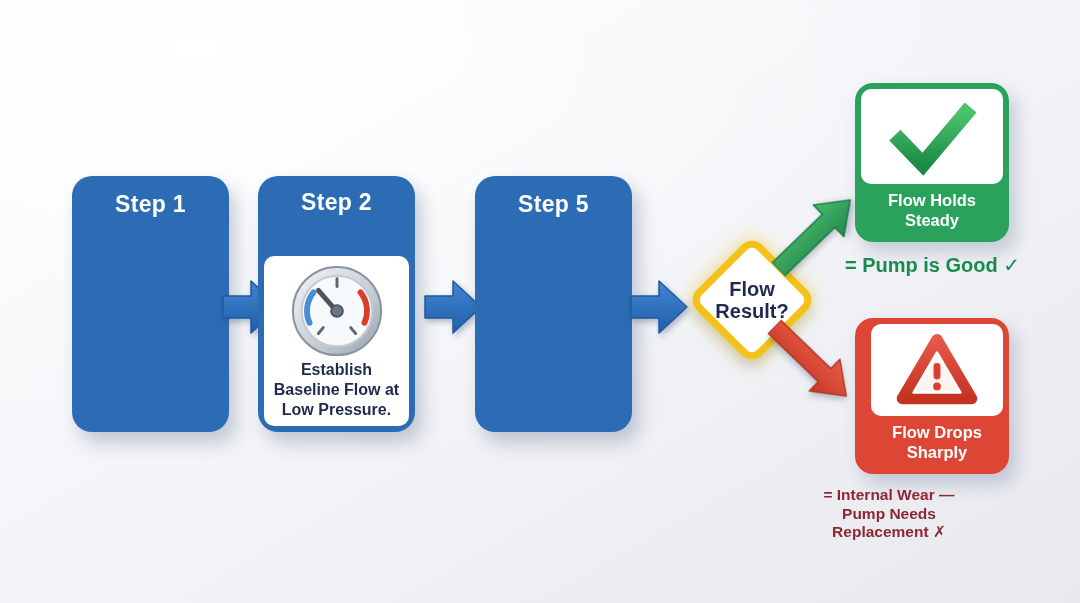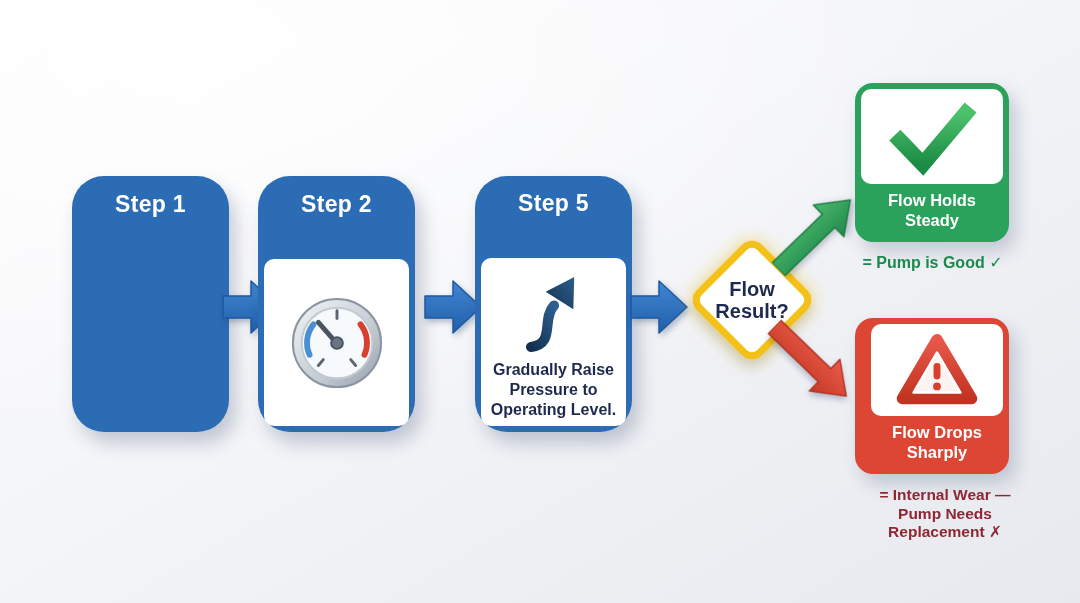--- a/index.html
+++ b/index.html
@@ -12,21 +12,21 @@
     position:relative; width:1080px; height:603px;
     background:
       radial-gradient(130% 120% at 18% 8%, rgba(255,255,255,.9) 0%, rgba(255,255,255,0) 55%),
       linear-gradient(150deg,#fdfdfe 0%,#f4f5f8 45%,#e7e9ee 100%);
   }
 
   
   .step-card {
     position:absolute; top:176px; width:157px; height:256px;
     background:var(--step-blue,#2b6cb4);
-    border-radius:32px; padding:6px;
+    border-radius:20px; padding:6px;
     display:flex; flex-direction:column;
     box-shadow:7px 11px 18px rgba(40,60,100,.25);
     gap:33px;
   }
   #step-1{ left:72px; } #step-2{ left:258px; } #step-3{ left:475px; }
   .step-header {
     height:44px; display:flex; align-items:center; justify-content:center;
     color:#fff; font-size:23px; letter-spacing:.3px;
   }
   .step-body {
@@ -77,22 +77,22 @@
     display:flex; align-items:center; justify-content:center;
   }
   .outcome-label {
     width:112px; margin:0 auto; color:#fff; font-size:16.5px;
     line-height:1.2; text-align:center; padding:7px 0 5px;
   }
 
   
   .caption { position:absolute; text-align:center; }
   #caption-success { left:840px; top:253px; width:185px;
-                     color:var(--success-caption-green,#1a8a4e); font-size:16px; }
-  #caption-failure { left:864px; top:486px; width:162px;
+                     color:var(--success-caption-green,#1a8a4e); font-size:20px; }
+  #caption-failure { left:808px; top:486px; width:162px;
                      color:var(--danger-caption-maroon,#8e2733);
                      font-size:15.5px; line-height:1.2; }
 </style>
 </head>
 <body>
 
 <div id="canvas">
 
   <div class="step-card" id="step-1">
     <div class="step-header">Step 1</div>
@@ -124,50 +124,36 @@
         <path d="M22 62 A 30 30 0 0 1 26 31" fill="none" stroke="#4a8fd3" stroke-width="6" stroke-linecap="round"></path>
         <path d="M74 31 A 30 30 0 0 1 78 62" fill="none" stroke="#d8402e" stroke-width="6" stroke-linecap="round"></path>
         <g stroke="#5b6670" stroke-width="3" stroke-linecap="round">
           <line x1="50" y1="17" x2="50" y2="25"></line>
           <line x1="31" y1="73" x2="36" y2="67"></line>
           <line x1="69" y1="73" x2="64" y2="67"></line>
         </g>
         <line x1="52" y1="53" x2="31" y2="29" stroke="#4a5560" stroke-width="5" stroke-linecap="round"></line>
         <circle cx="50" cy="50" r="6" fill="#6a7582" stroke="#49545f" stroke-width="2"></circle>
       </svg>
+      <div class="step-text">Establish Baseline Flow at Low Pressure.</div>
     </div>
   </div>
 
   <svg class="harrow" id="connector-2" viewBox="0 0 58 60">
     <defs>
         <linearGradient id="g-ba2" x1="0" y1="0" x2="0" y2="1">
       <stop offset="0" stop-color="#4285d4"></stop>
           <stop offset="1" stop-color="#2160a8"></stop>
         </linearGradient>
       </defs>
     <polygon points="1,19 29,19 29,4 57,30 29,56 29,41 1,41" fill="url(#g-ba2)" stroke="#1d5aa0" stroke-width="1.5" stroke-linejoin="round"></polygon>
   </svg>
 
   <div class="step-card" id="step-3">
     <div class="step-header">Step 5</div>
-    <div class="step-body">
-      <svg width="92" height="96" viewBox="0 0 100 100">
-        <defs>
-          <linearGradient id="g-nav" x1="0" y1="1" x2="1" y2="0">
-            <stop offset="0" stop-color="#14304e"></stop>
-              <stop offset="1" stop-color="#2d5f8f"></stop>
-          </linearGradient>
-        </defs>
-        <path d="M25 88 C 52 84 36 58 50 43" fill="none" stroke="#ffffff" stroke-width="21" stroke-linecap="round"></path>
-        <polygon points="72,12 71,47 41,28" fill="#ffffff" stroke="#ffffff" stroke-width="12" stroke-linejoin="round"></polygon>
-        <path d="M25 88 C 52 84 36 58 50 43" fill="none" stroke="url(#g-nav)" stroke-width="11" stroke-linecap="round"></path>
-        <polygon points="72,12 71,47 41,28" fill="url(#g-nav)"></polygon>
-      </svg>
-      <div class="step-text">Gradually Raise Pressure to Operating Level.</div>
-    </div>
   </div>
 
   <svg class="harrow" id="connector-3" viewBox="0 0 58 60">
     <defs>
         <linearGradient id="g-ba3" x1="0" y1="0" x2="0" y2="1">
       <stop offset="0" stop-color="#4285d4"></stop>
           <stop offset="1" stop-color="#2160a8"></stop>
         </linearGradient>
       </defs>
     <polygon points="1,19 29,19 29,4 57,30 29,56 29,41 1,41" fill="url(#g-ba3)" stroke="#1d5aa0" stroke-width="1.5" stroke-linejoin="round"></polygon>

